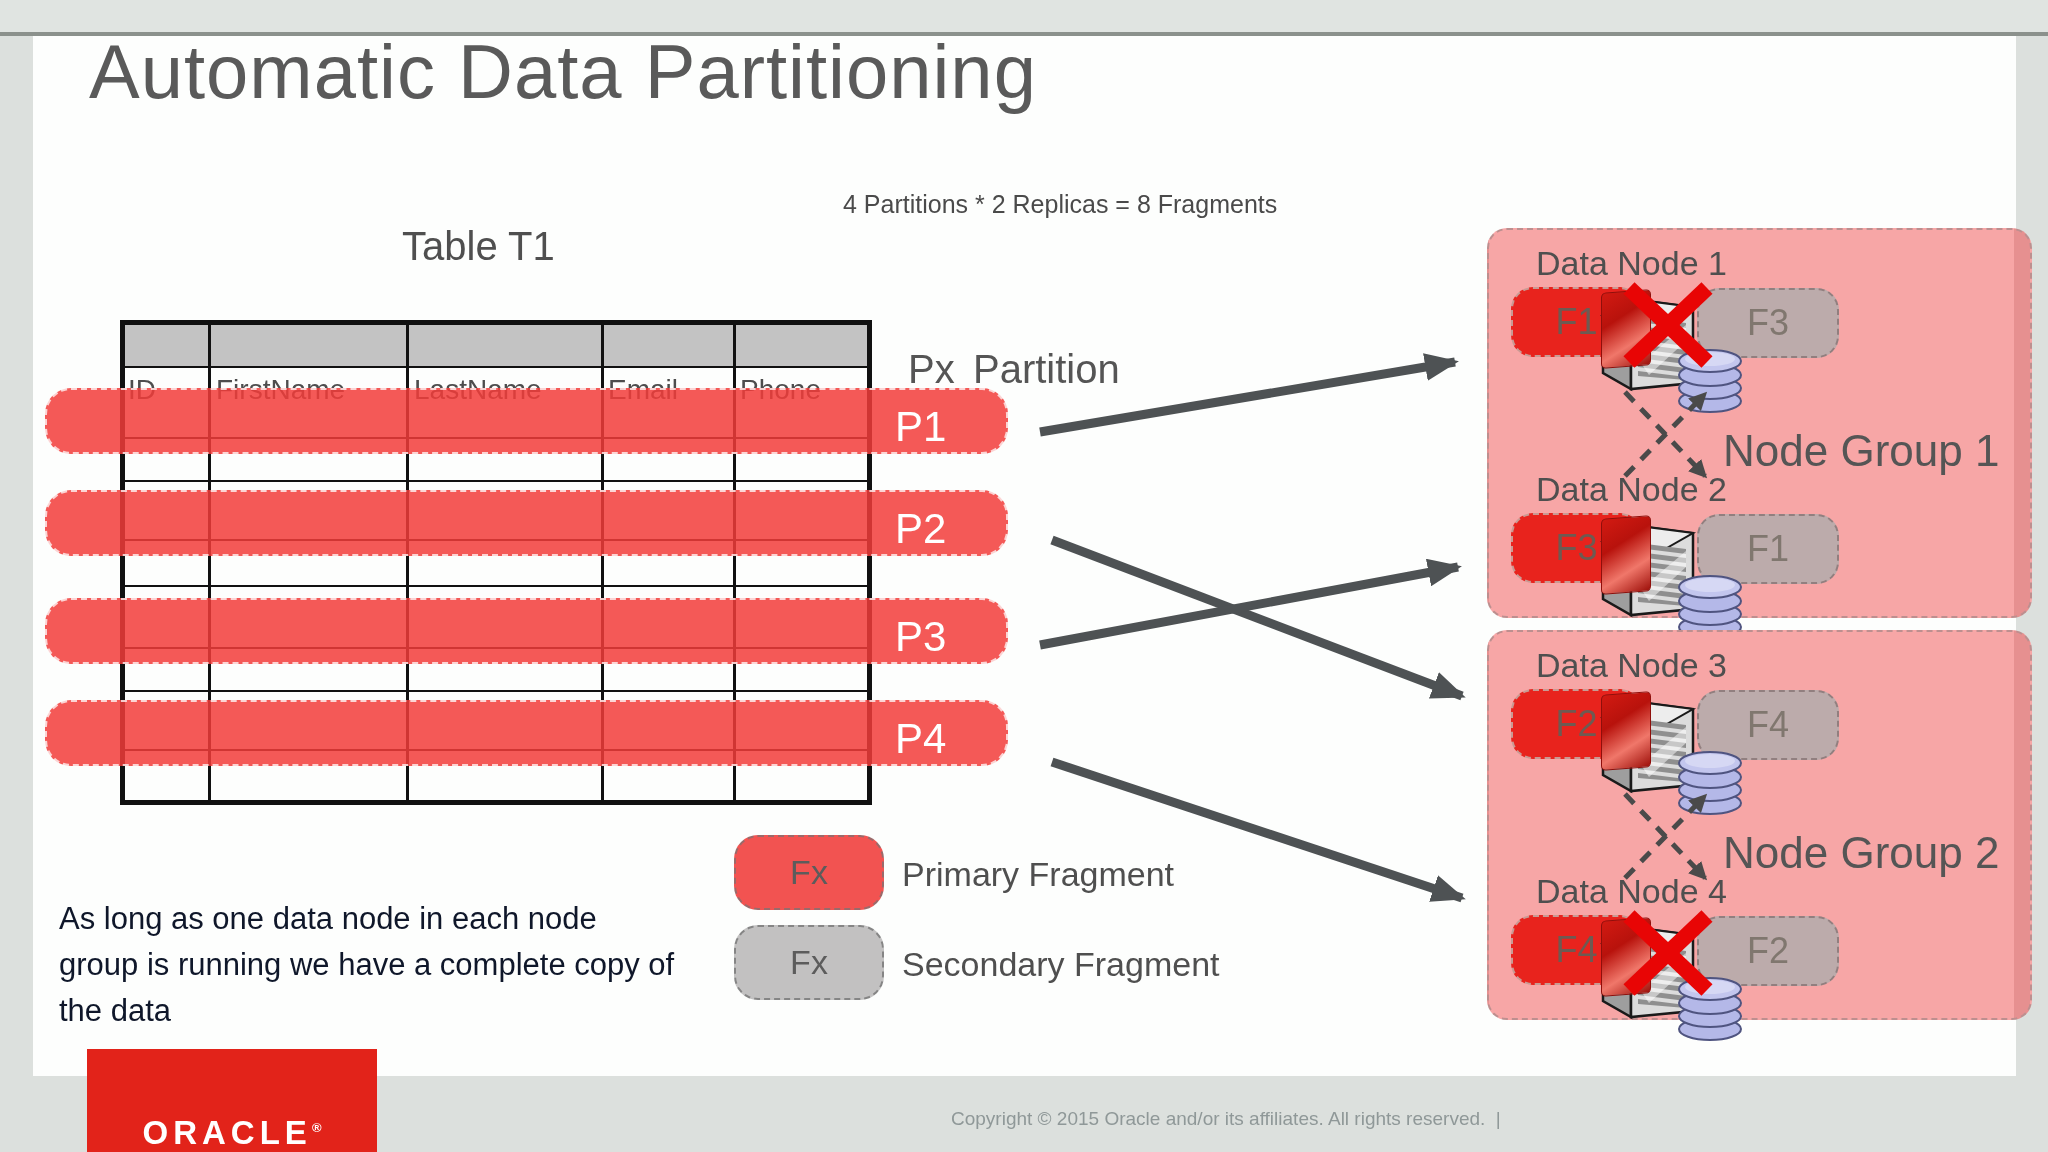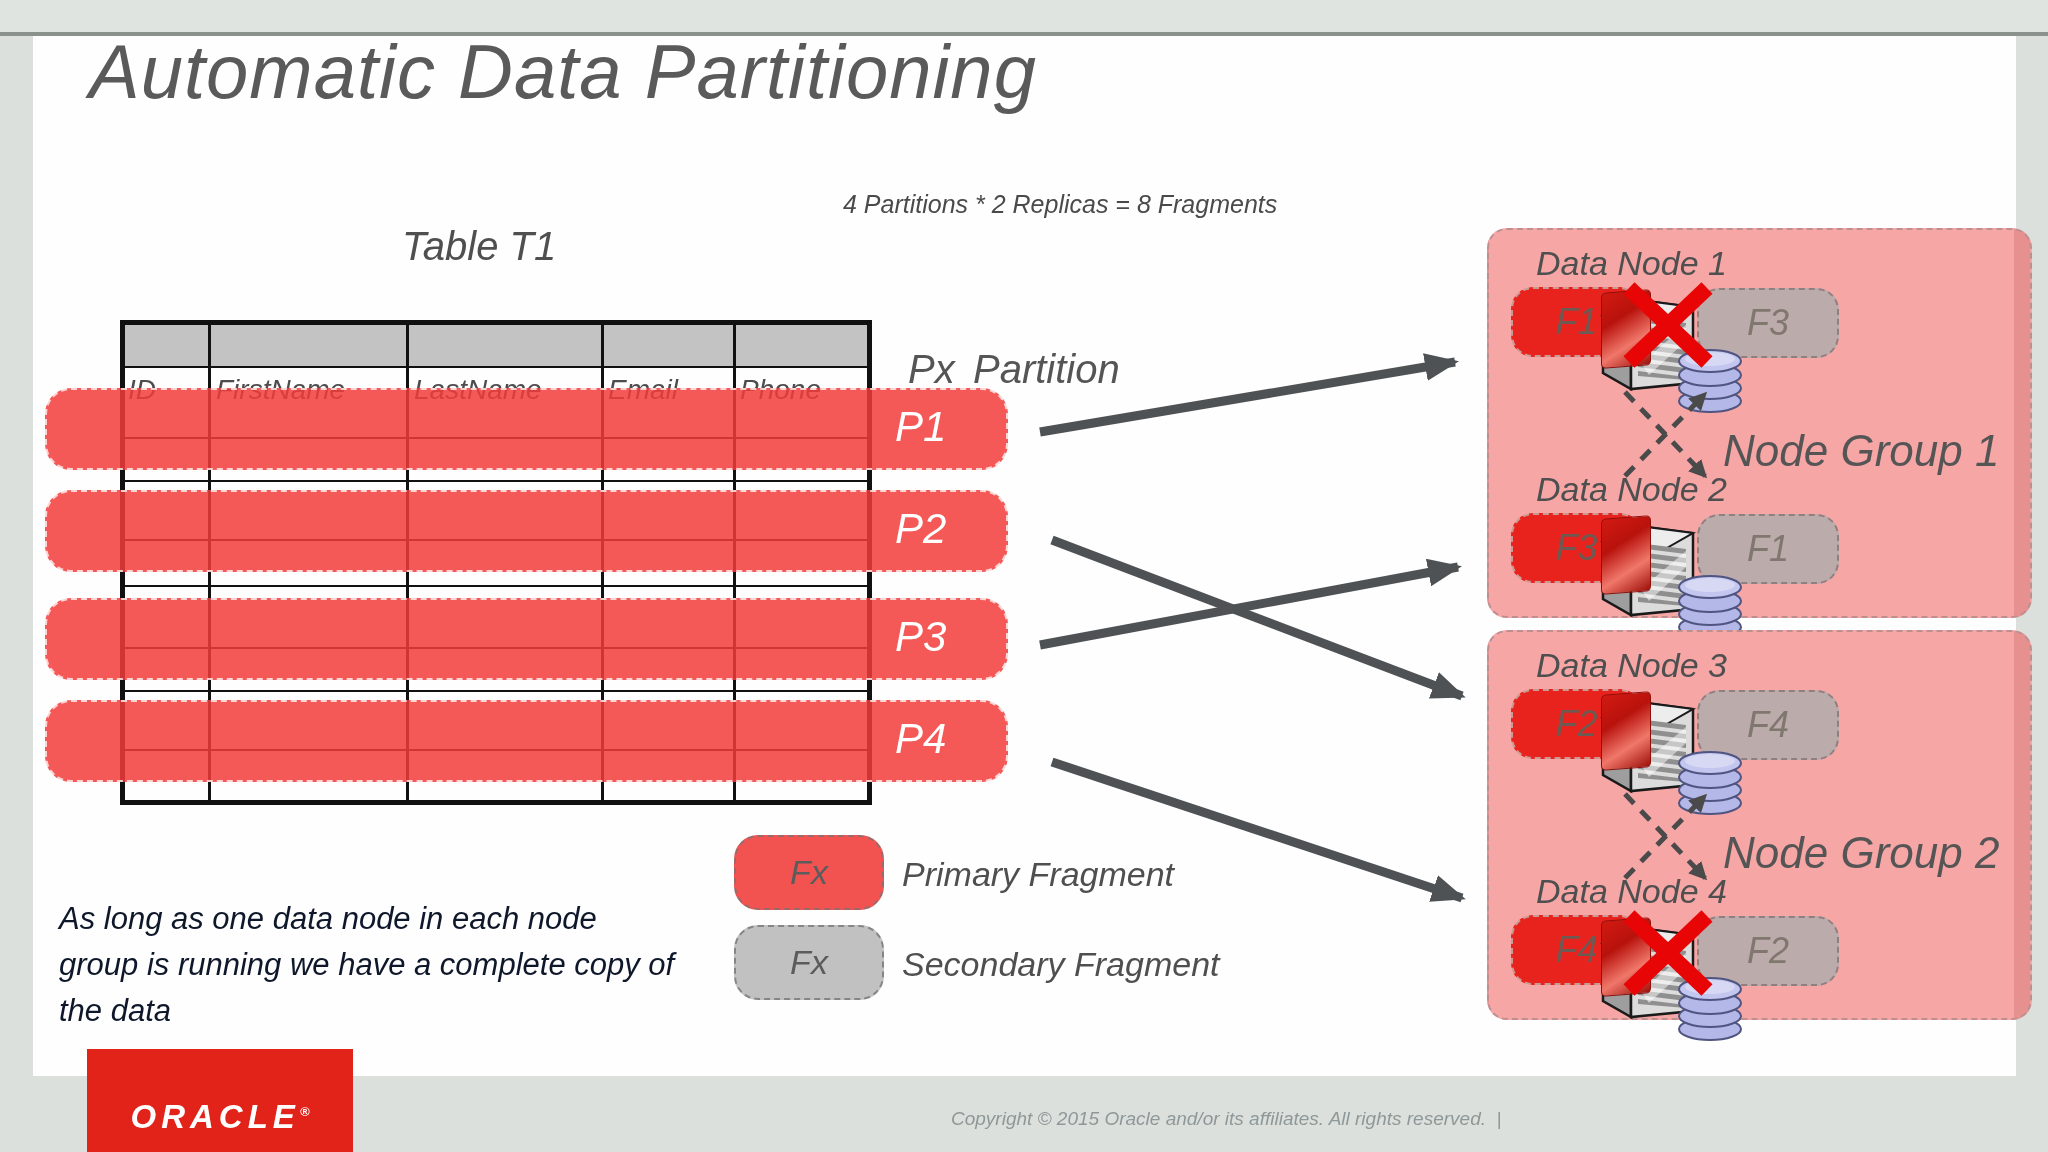--- a/index.html
+++ b/index.html
@@ -1,39 +1,39 @@
 <!DOCTYPE html>
 <html><head>
 <meta charset="utf-8">
 <style>
   html,body{margin:0;padding:0;}
   body{width:2048px;height:1152px;overflow:hidden;
        font-family:"Liberation Sans",sans-serif;background:#dce0dd;}
-  #stage{position:relative;width:2048px;height:1152px;background:#dce0dd;font-style:italic;}
+  #stage{position:relative;width:2048px;height:1152px;background:#dce0dd;}
   .abs{position:absolute;}
 
   
   .top-band{left:0;top:0;width:2048px;height:32px;background:#e0e4e1;}
   .top-line{left:0;top:32px;width:2048px;height:4px;background:#8b918c;}
   .slide{left:33px;top:36px;width:1983px;height:1040px;background:#fdfefd;}
 
   
   .title{left:89px;top:28px;font-size:76px;color:#5a5a5a;letter-spacing:1px;}
   .subtitle{left:843px;top:190px;font-size:25px;color:#4a4a4a;}
   .table-title{left:402px;top:224px;font-size:40px;color:#4f4f4f;}
 
   
   .tbl-header-bg{left:122px;top:322px;width:748px;height:46px;background:#c3c3c3;z-index:1;}
   .tbl-border{left:120px;top:320px;width:752px;height:485px;border:5px solid #111;box-sizing:border-box;z-index:2;background:transparent;}
   .vline{top:320px;width:3px;height:485px;background:#111;z-index:2;}
   .hline{left:120px;width:752px;height:2px;background:#111;z-index:2;}
   .th{top:331px;font-size:28px;color:#4d4d4d;z-index:3;margin-top:43px;}
 
   
-  .pbar{left:45px;width:963px;height:82px;background:rgba(242,60,58,0.85);
+  .pbar{left:45px;width:963px;height:66px;background:rgba(242,60,58,0.85);
         border:2px dashed rgba(255,255,255,0.75);border-radius:26px;box-sizing:border-box;z-index:4;}
   .pbar .plabel{position:absolute;left:848px;top:13px;font-size:42px;color:#ffffff;}
   .px-partition{left:908px;top:347px;font-size:40px;color:#555555;z-index:3;width:240px;}
   .px-partition .p2{position:absolute;left:65px;top:0;}
 
   
   .arrows{left:0;top:0;width:2048px;height:1152px;z-index:5;pointer-events:none;}
 
   
   .node-group{width:545px;height:390px;border:2px dashed #bd8f8f;border-radius:20px;box-sizing:border-box;z-index:6;
@@ -54,22 +54,22 @@
 
   
   .legend-pill{left:734px;width:150px;height:75px;border-radius:24px;box-sizing:border-box;z-index:3;
       display:flex;align-items:center;justify-content:center;font-size:34px;color:#5c5c5c;}
   .legend-red{top:835px;background:#f25351;border:2px dashed #9a6a6a;}
   .legend-gray{top:925px;background:#c2c1c1;border:2px dashed #858585;}
   .legend-label{left:902px;font-size:34px;color:#4f4f4f;z-index:3;white-space:nowrap;}
 
   
   .note{left:59px;top:896px;font-size:31px;line-height:46px;color:#0f172a;z-index:3;}
-  .oracle-box{left:87px;top:1049px;width:266px;height:103px;background:#e2231a;z-index:8;
-      display:flex;align-items:center;justify-content:center;}
+  .oracle-box{left:87px;top:1049px;width:290px;height:103px;background:#e2231a;z-index:8;
+      display:flex;align-items:flex-end;justify-content:center;}
   .oracle-word{margin-top:32px;color:#ffffff;font-size:33px;font-weight:bold;letter-spacing:5px;}
   .oracle-reg{font-size:13px;vertical-align:super;letter-spacing:0;}
   .copyright{left:951px;top:1108px;font-size:19px;color:#8f9898;z-index:3;white-space:pre;}
 </style>
 </head>
 <body>
 
 <div id="stage">
 
   <svg width="0" height="0" style="position:absolute">

